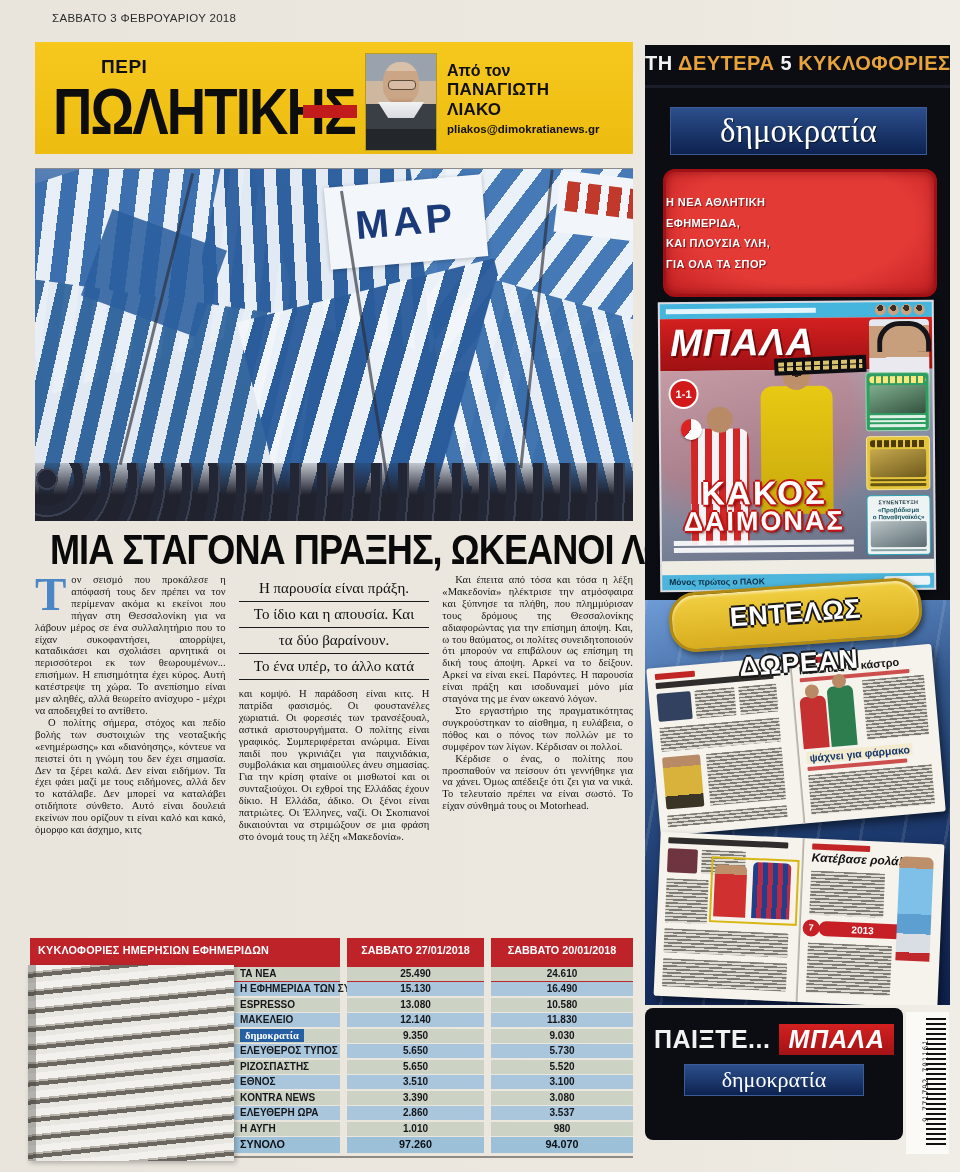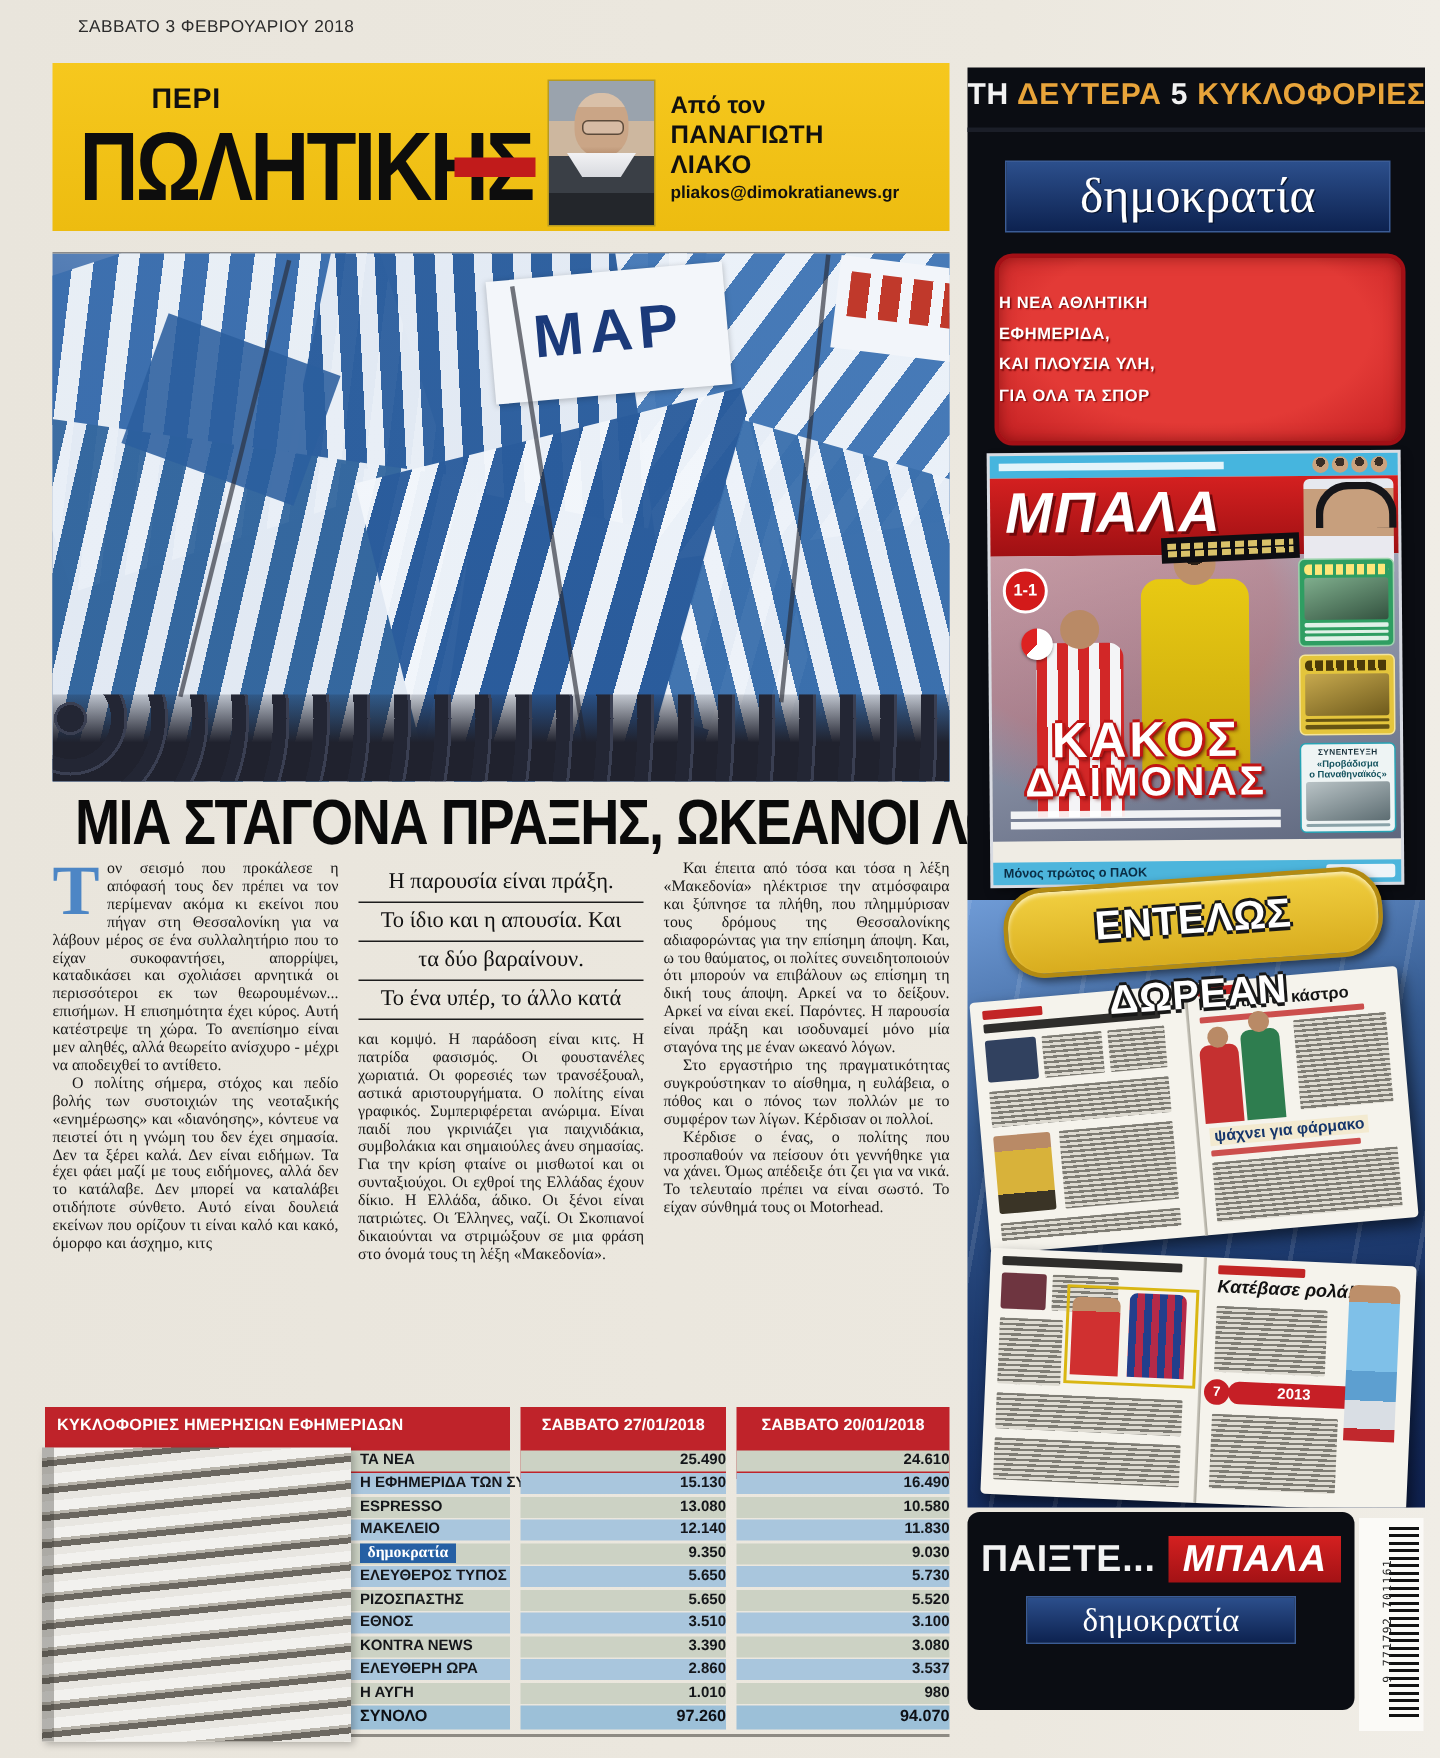--- a/index.html
+++ b/index.html
@@ -62,21 +62,21 @@
   
   .circ{position:absolute;left:30px;top:938px;width:603px;}
   .circ-head{display:grid;grid-template-columns:310px 7px 137px 7px 142px;height:24px;}
   .circ-head .hc{background:#bf232a;color:#fff;font-weight:700;font-size:10.8px;line-height:24px;}
   .circ-head .hc.t{padding-left:8px;letter-spacing:.2px;}
   .circ-head .hc.c{text-align:center;}
   .circ-head .gap{background:rgba(0,0,0,0);}
   .rows{margin-top:5px;}
   .crow{display:grid;grid-template-columns:310px 7px 137px 7px 142px;height:13.8px;margin-bottom:1.7px;font-size:10px;font-weight:700;color:#14161a;}
   .crow .nc{padding-left:210px;line-height:13.8px;white-space:nowrap;}
-  .crow .vc{text-align:right;line-height:13.8px;}
+  .crow .vc{text-align:center;line-height:13.8px;}
   .crow.odd .nc,.crow.odd .vc{background:#ccd2c4;}
   .crow.even .nc,.crow.even .vc{background:#a9c6dd;}
   .crow .gapc{background:rgba(0,0,0,0);}
   .crow.total{height:15.5px;font-size:10.8px;}
   .crow.total .nc,.crow.total .vc{background:#9cc0d8;line-height:15.5px;color:#0d0f14;}
   .chip{display:inline-block;background:#2660a4;color:#fff;font-family:"Liberation Serif",serif;font-weight:700;font-size:10.5px;padding:0 5px;line-height:13px;}
   .stack{position:absolute;left:-2px;top:27px;width:206px;height:196px;background:
     linear-gradient(90deg, rgba(60,58,52,.35) 0 8px, rgba(0,0,0,0) 8px),
     repeating-linear-gradient(174deg,#f2f1ee 0 7px,#b9b5ac 7px 9px,#6b6760 9px 13px,#e8e6e1 13px 18px);box-shadow:2px 2px 5px rgba(0,0,0,.25);}
   .circ-underline{height:2px;background:#8e8b84;margin-top:3px;}

